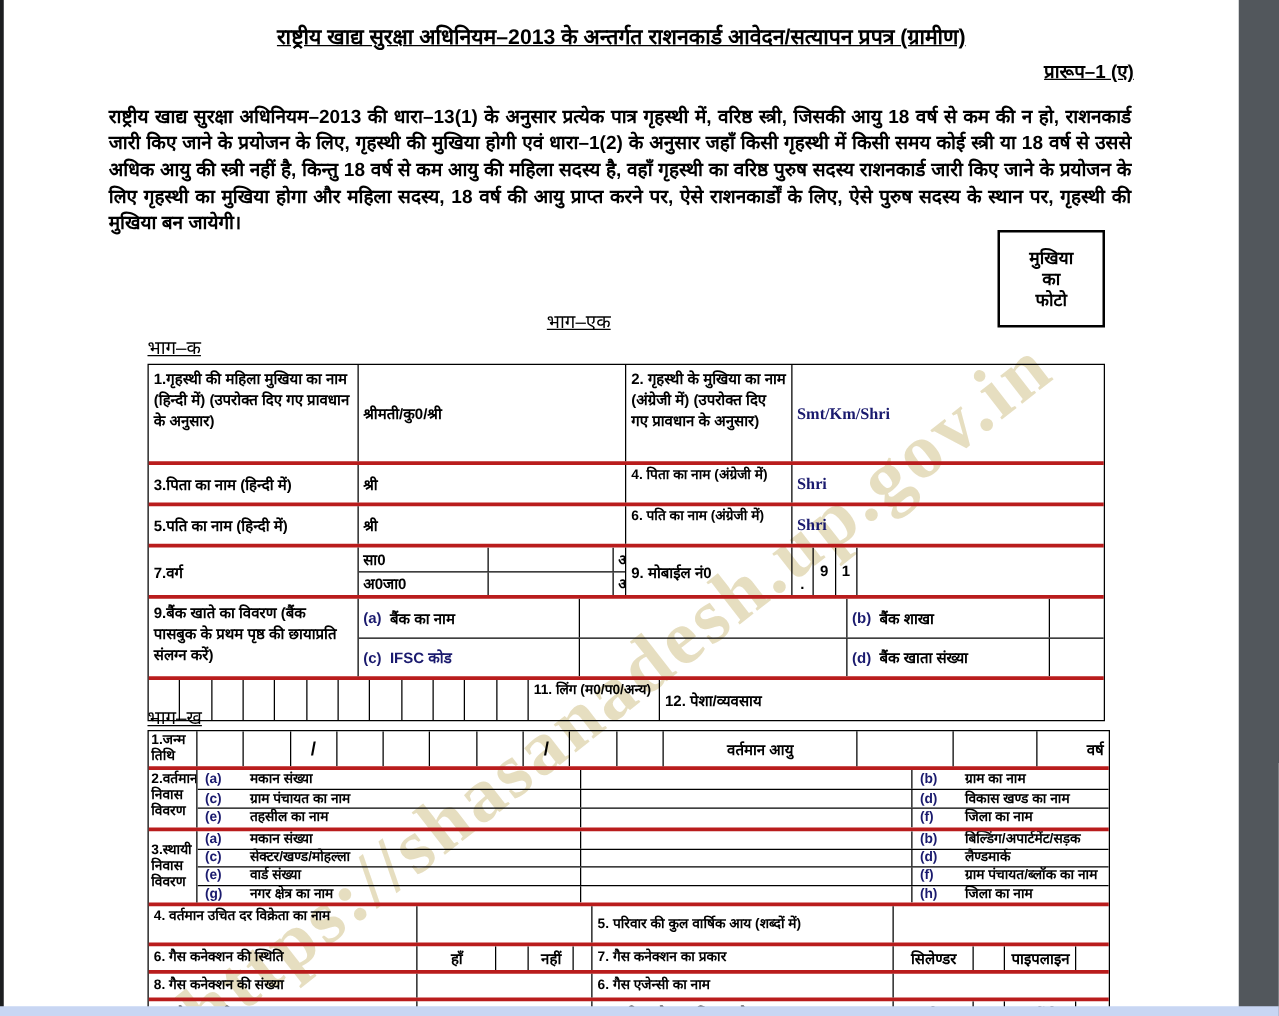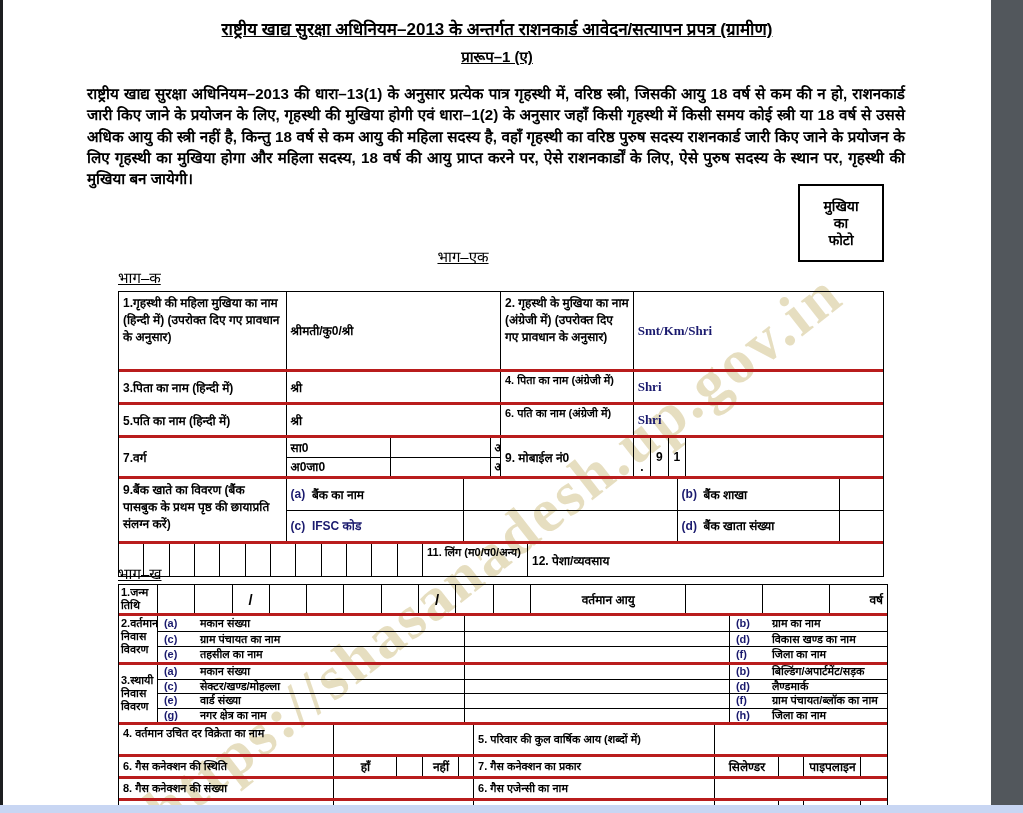--- a/index.html
+++ b/index.html
@@ -8,21 +8,21 @@
   .stage{position:relative;width:1023px;height:813px;background:#fff;}
   .left-edge{position:absolute;left:0;top:0;width:3px;height:813px;background:#1c1e20;z-index:5;}
   .right-shade{position:absolute;left:991px;top:0;width:32px;height:813px;background:#52575c;z-index:5;}
   .bottom-bar{position:absolute;left:0;top:805px;width:1023px;height:8px;background:#c8d6f3;z-index:9;}
   .page{position:absolute;left:3px;top:0;width:988px;height:813px;background:#fff;overflow:hidden;}
   .watermark{position:absolute;left:150px;top:782px;z-index:1;white-space:nowrap;
              font-family:"Liberation Serif",serif;font-size:62px;font-weight:bold;letter-spacing:3px;
              color:rgba(210,195,140,0.55);transform:rotate(-38deg);transform-origin:0 50%;}
   .ttl{position:absolute;left:84px;width:820px;text-align:center;font-weight:bold;z-index:2;}
   .title{top:17px;font-size:17px;text-decoration:underline;}
-  .subtitle{top:46px;font-size:15px;text-decoration:underline;}
+  .subtitle{top:46px;font-size:15px;text-decoration:underline;text-align:right;}
   .intro{position:absolute;left:84px;top:83px;width:818px;z-index:2;
          font-size:15.2px;font-weight:bold;line-height:21.3px;text-align:justify;}
   .photo-box{position:absolute;left:795px;top:184px;width:86px;height:78px;z-index:3;background:#fff;
              border:2px solid #000;box-sizing:border-box;display:flex;flex-direction:column;
              align-items:center;justify-content:center;font-size:14px;font-weight:bold;line-height:17px;text-align:center;}
   .heading{position:absolute;z-index:2;font-weight:normal;text-decoration:underline;}
   .h-part-one{left:80px;top:246px;width:760px;text-align:center;font-size:15px;}
   .h-part-a{left:115px;top:267px;font-size:15px;}
   .h-part-b{left:115px;top:563px;font-size:15px;}
   .tbl{position:absolute;z-index:2;border:1.6px solid #000;box-sizing:border-box;

